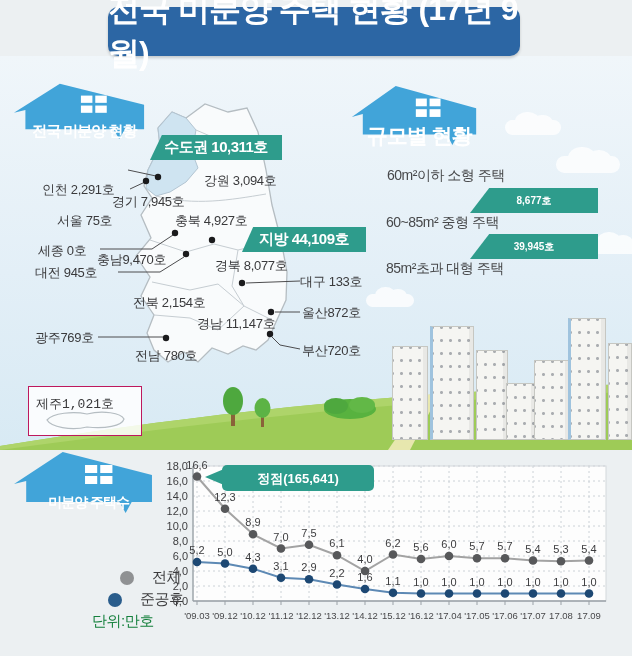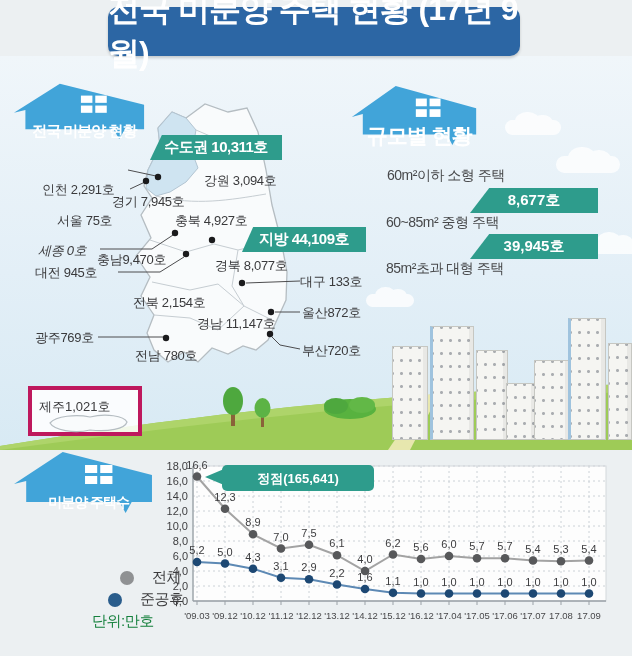--- a/index.html
+++ b/index.html
@@ -26,29 +26,29 @@
   .badge svg { position:absolute; left:0; top:0; width:100%; height:100%; }
   .badge-label { position:absolute; left:11%; right:3%; top:44%; height:38%;
                  display:flex; align-items:center; justify-content:center;
                  color:#fff; font-weight:bold; letter-spacing:-1px;margin-top:13px; }
 
   
   .flag { position:absolute; background:#2e9c8c; color:#fff; font-weight:bold;
           display:flex; align-items:center; justify-content:center; letter-spacing:-0.5px;
           clip-path:polygon(9% 0,100% 0,100% 100%,0 100%); }
   .vflag { position:absolute; background:#2e9c8c; color:#fff; font-weight:bold;
-           display:flex; align-items:center; justify-content:center; font-size:15px;
+           display:flex; align-items:center; justify-content:center; font-size:10px;
            clip-path:polygon(15% 0,100% 0,100% 100%,0 100%); }
 
   .size-label { position:absolute; font-size:14px; color:#47484a; letter-spacing:-0.5px; white-space:nowrap; }
 
   
   .region-label { position:absolute; font-size:13px; color:#3a3a3c; white-space:nowrap; letter-spacing:-0.3px; }
   .jeju-box { position:absolute; left:28px; top:386px; width:114px; height:50px;
-              background:rgba(255,255,255,.85); border:4px solid #be185d; }
+              background:rgba(255,255,255,.85); border:1px solid #be185d;font-family:Liberation Mono, monospace; }
   .jeju-box svg { position:absolute; left:0; top:0; }
   #jeju-label { position:absolute; left:7px; top:8px; font-size:13px; color:#3a3a3c; white-space:nowrap; }
 
   
   .nature { position:absolute; pointer-events:none; }
 
   
   .city { position:absolute; left:388px; top:288px; width:244px; height:152px; }
   .tower { position:absolute; bottom:0; background-color:#f5f5f2;
            background-image:radial-gradient(circle, rgba(96,102,112,.5) 1.3px, transparent 1.6px);
@@ -149,21 +149,21 @@
     </svg>
     <div id="jeju-label">제주1,021호</div>
   </div>
 
   <div id="map-labels">
       <div class="region-label" style="left: 57px; top: 164px; margin-top: 48px;">서울 75호</div>
       <div class="region-label" style="left: 42px; top: 181px;">인천 2,291호</div>
       <div class="region-label" style="left: 112px; top: 193px;">경기 7,945호</div>
       <div class="region-label" style="left: 204px; top: 172px;">강원 3,094호</div>
       <div class="region-label" style="left: 175px; top: 212px;">충북 4,927호</div>
-      <div class="region-label" style="left: 38px; top: 242px; font-style: italic;">세종 0호</div>
+      <div class="region-label" style="left: 38px; top: 242px;">세종 0호</div>
       <div class="region-label" style="left: 97px; top: 251px;">충남9,470호</div>
       <div class="region-label" style="left: 35px; top: 264px;">대전 945호</div>
       <div class="region-label" style="left: 215px; top: 257px;">경북 8,077호</div>
       <div class="region-label" style="left: 300px; top: 273px;">대구 133호</div>
       <div class="region-label" style="left: 133px; top: 294px;">전북 2,154호</div>
       <div class="region-label" style="left: 302px; top: 304px;">울산872호</div>
       <div class="region-label" style="left: 197px; top: 315px;">경남 11,147호</div>
       <div class="region-label" style="left: 35px; top: 329px;">광주769호</div>
       <div class="region-label" style="left: 302px; top: 342px;">부산720호</div>
       <div class="region-label" style="left: 135px; top: 347px;">전남 780호</div>

